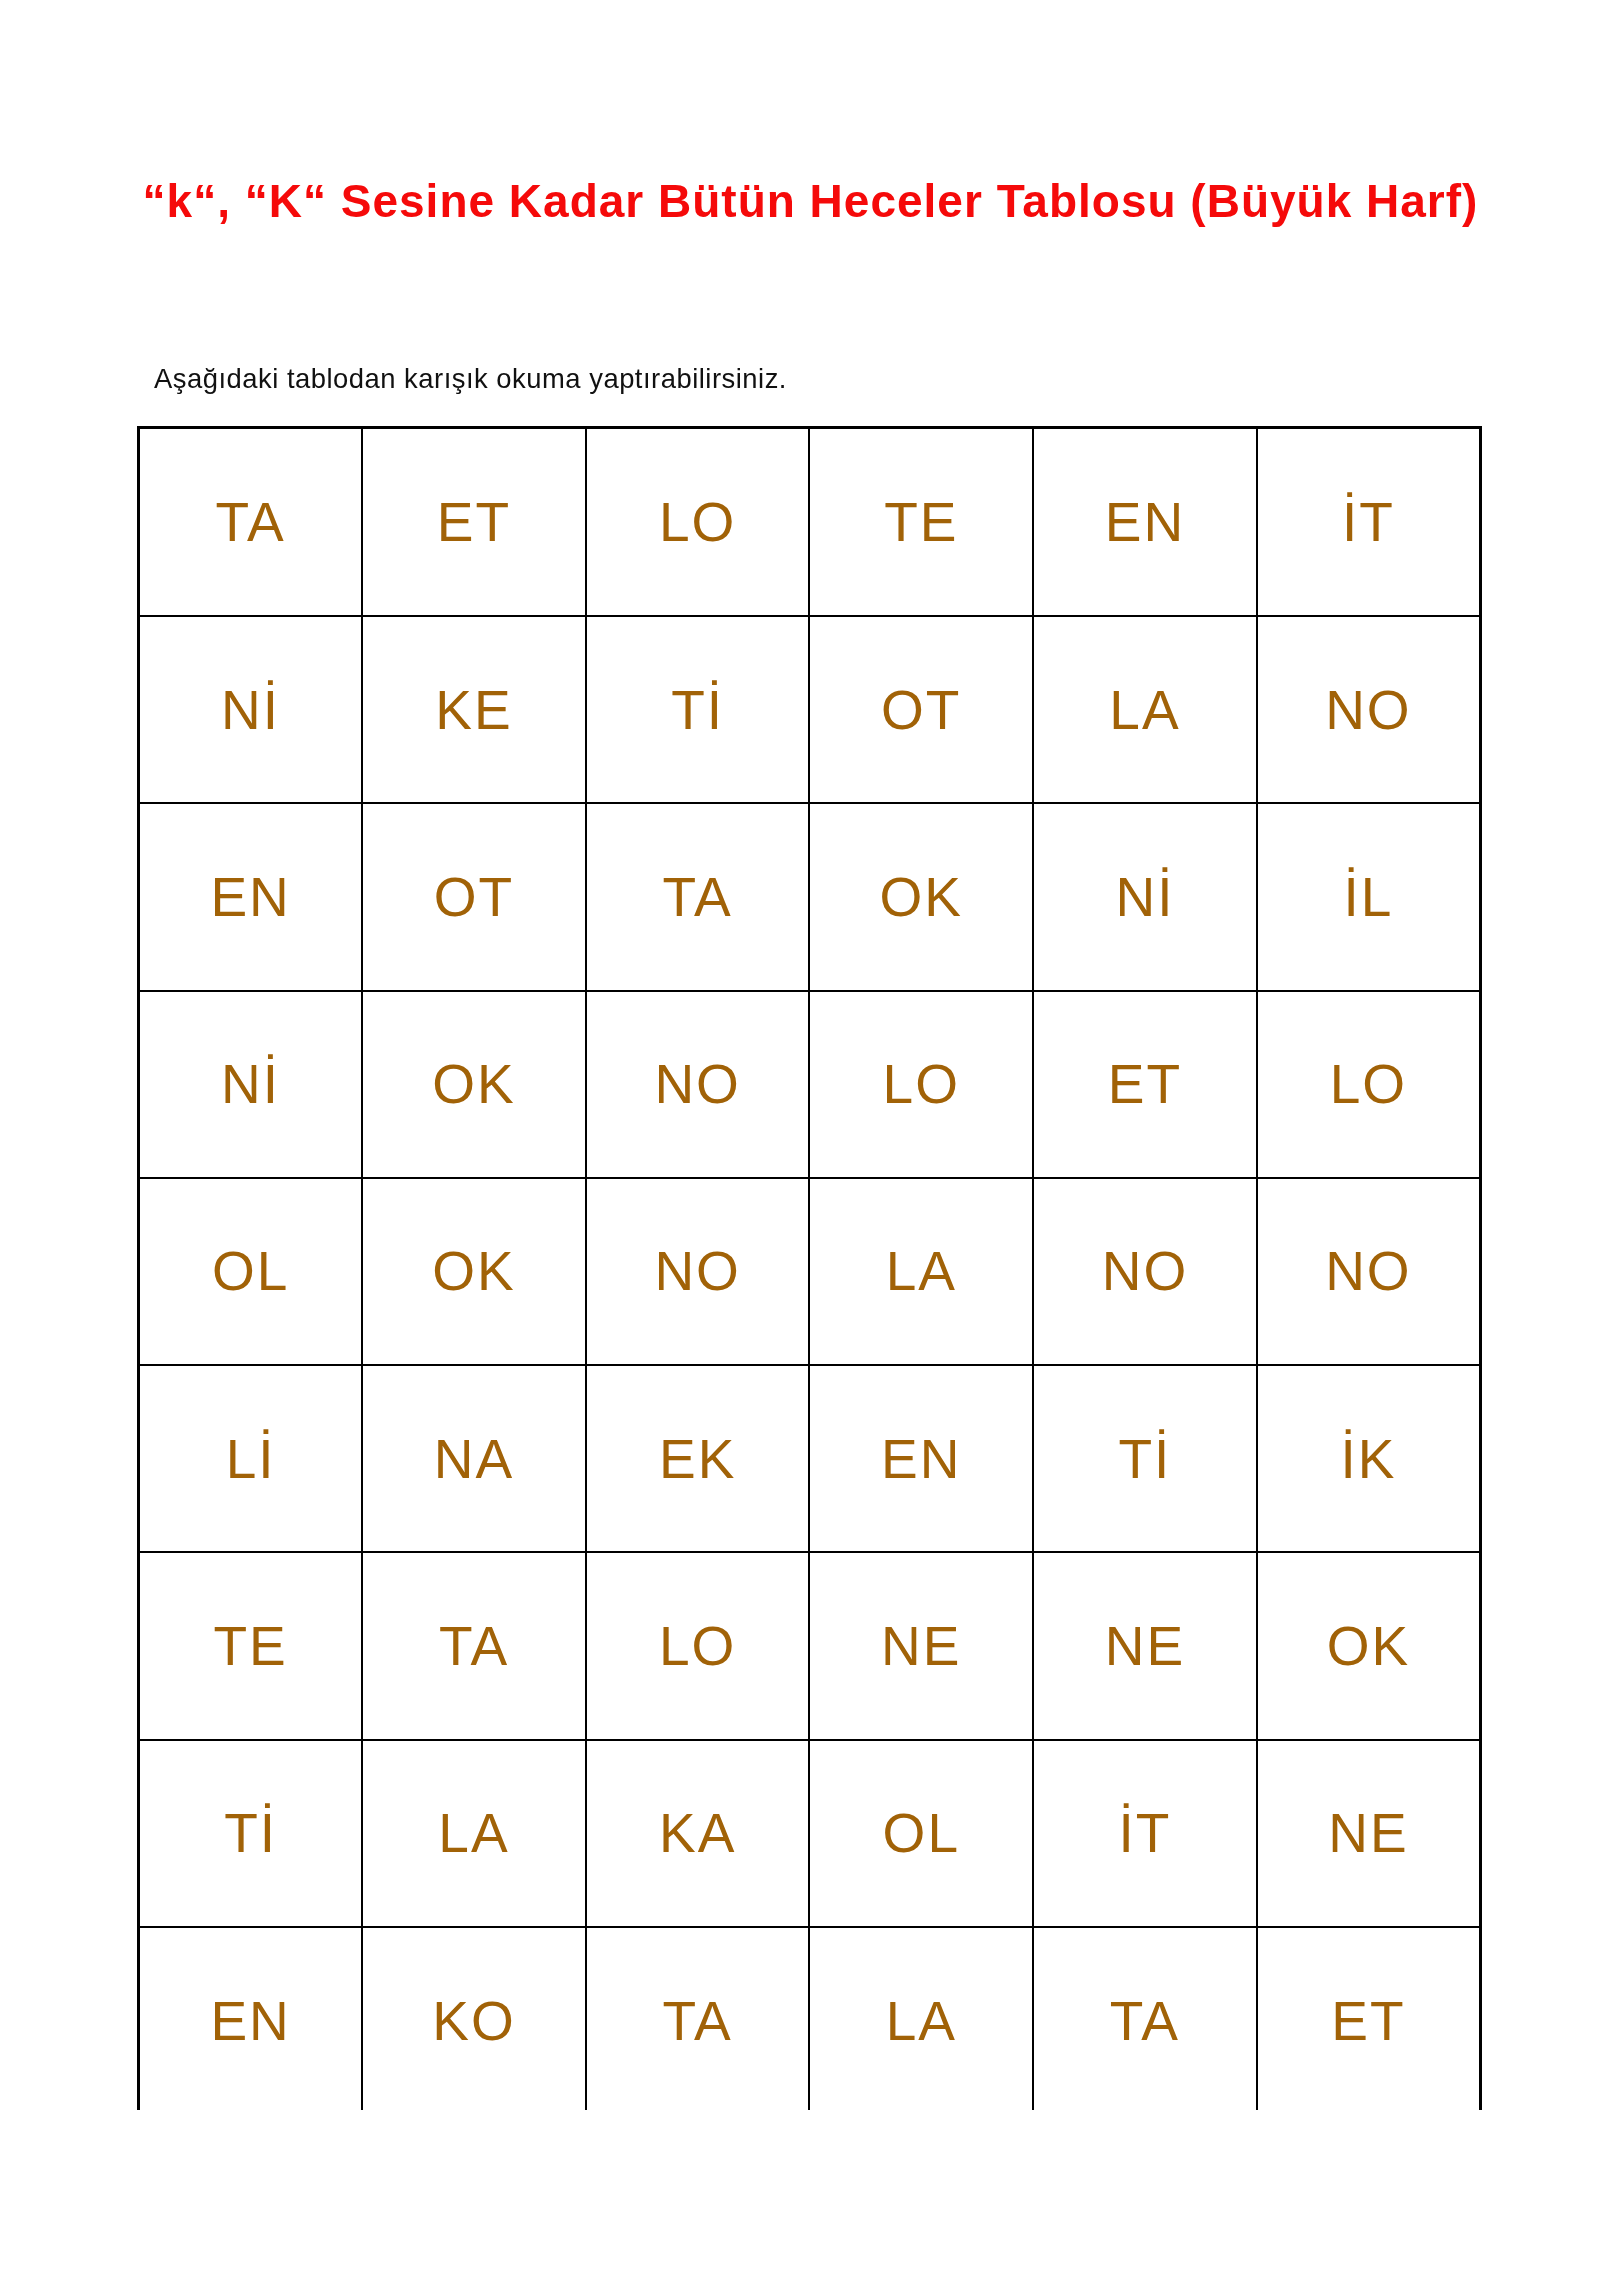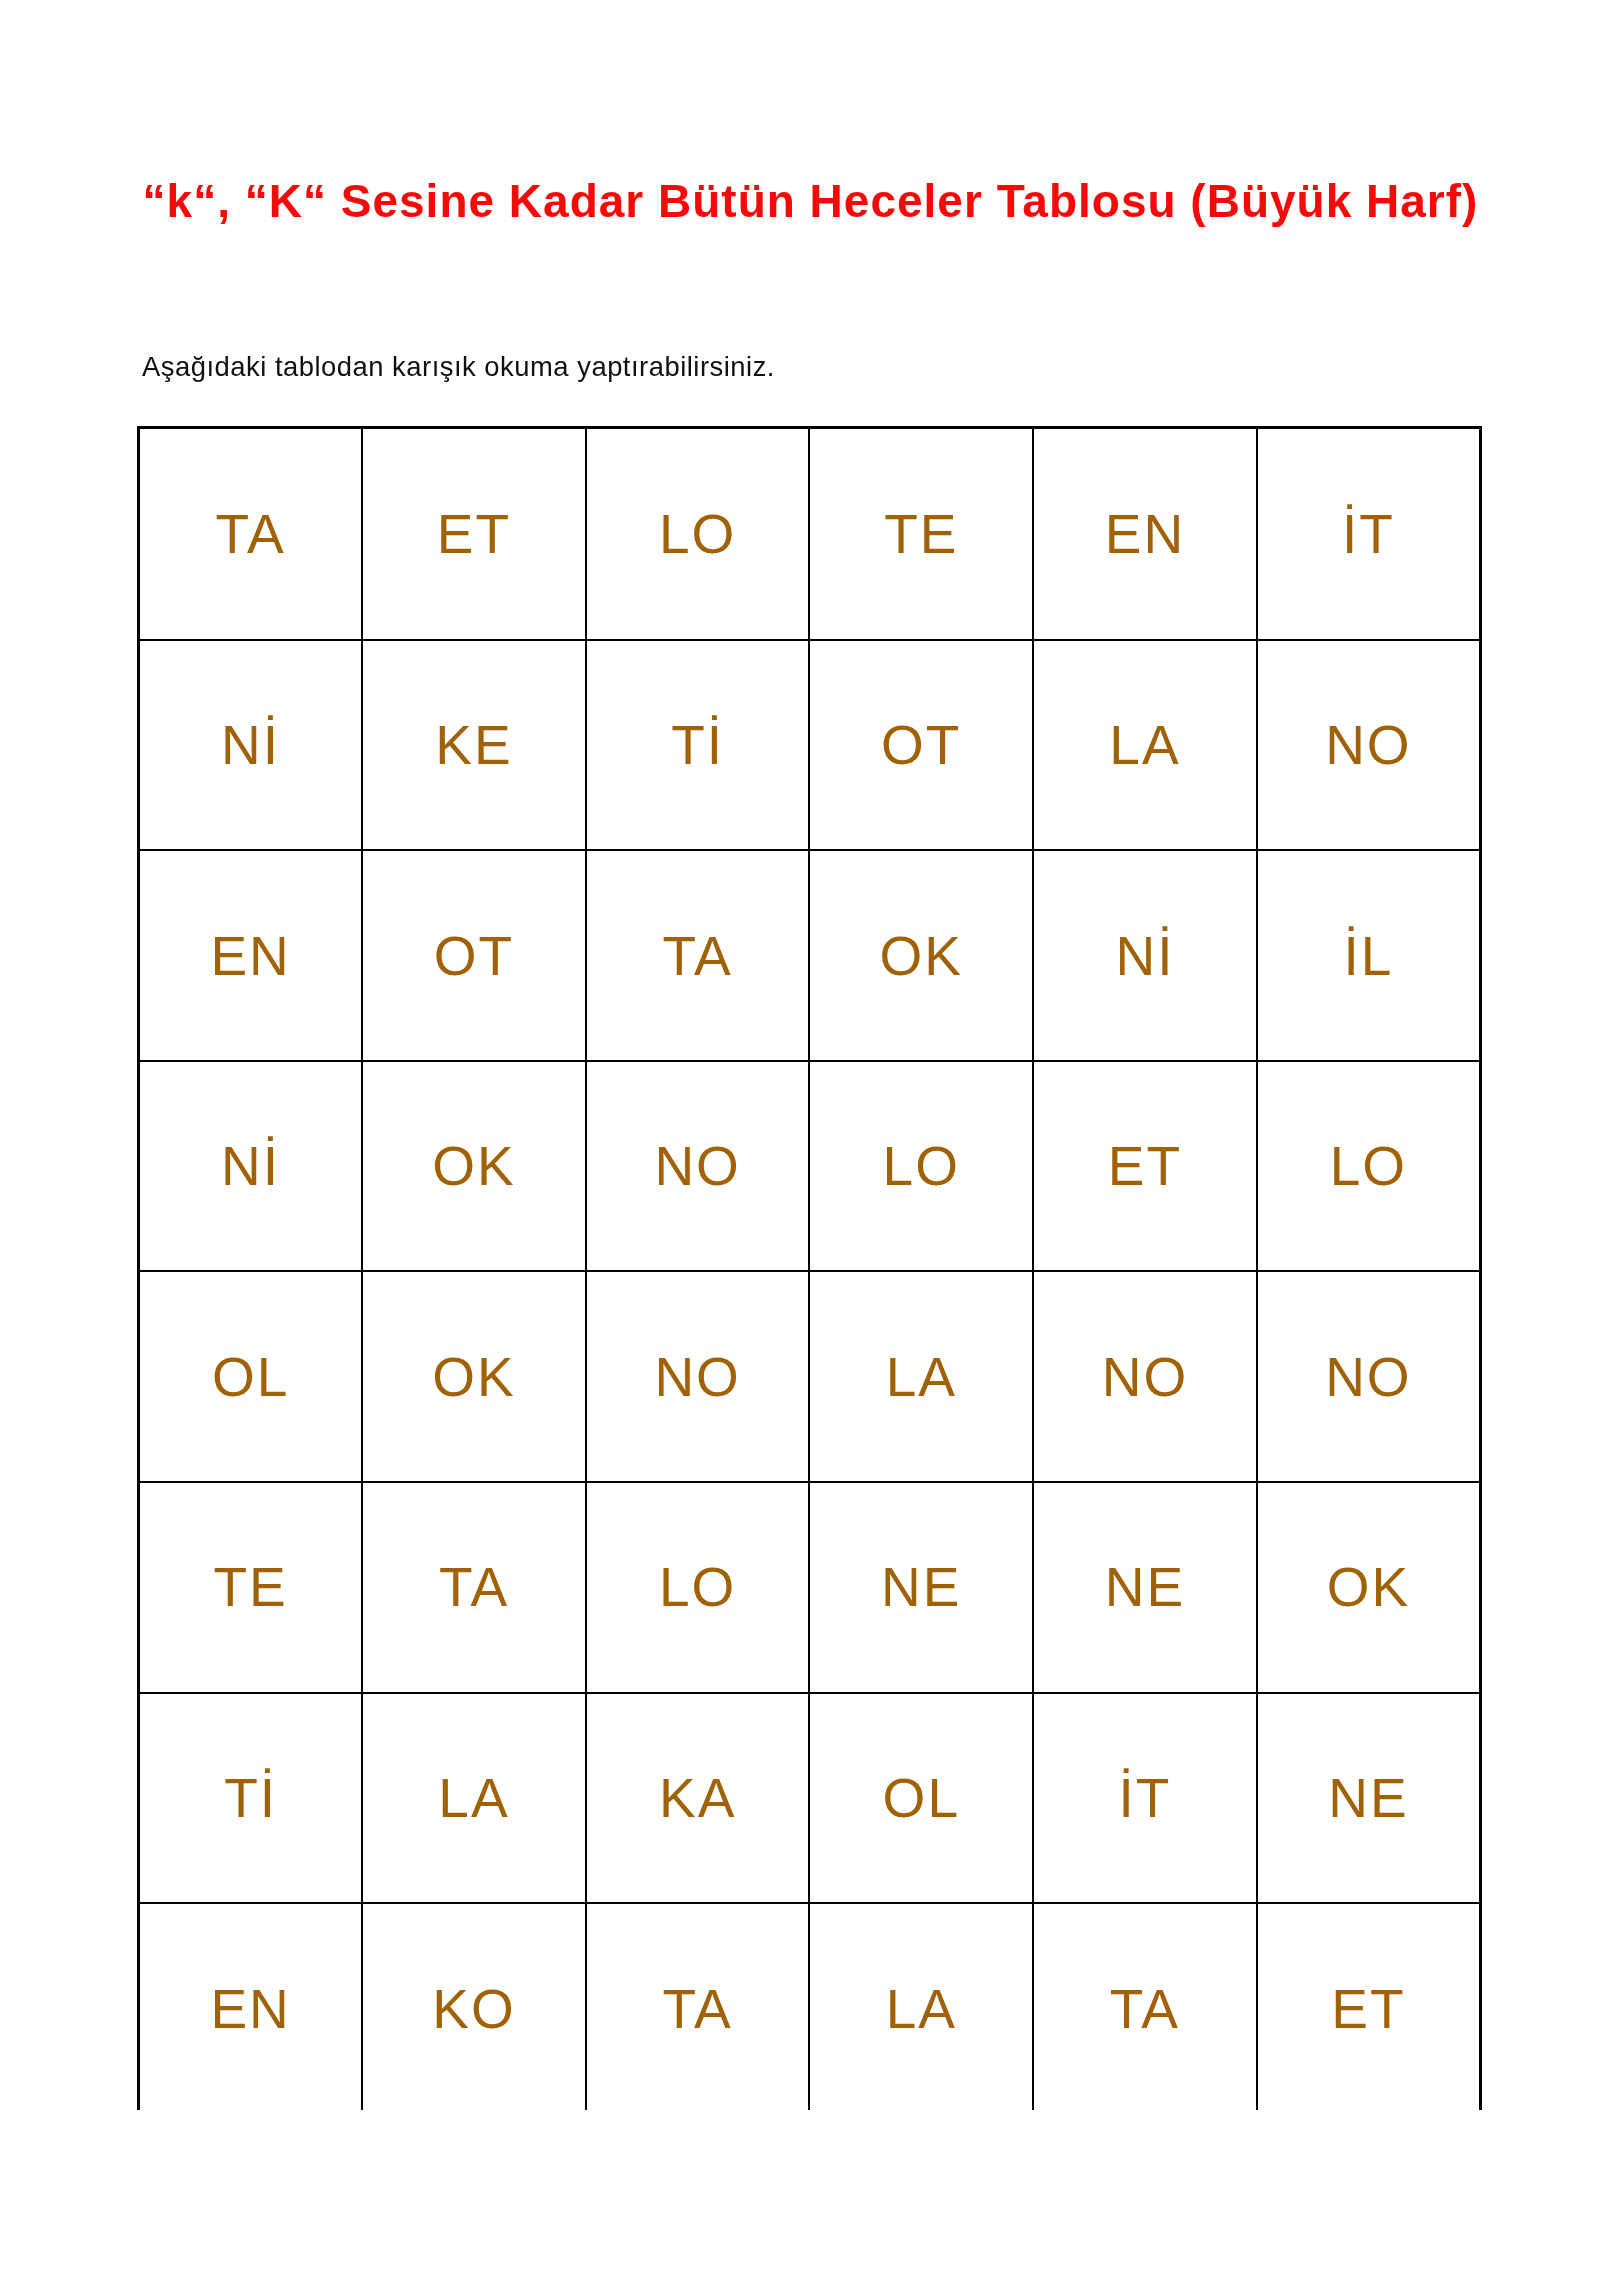--- a/index.html
+++ b/index.html
@@ -24,21 +24,21 @@
     text-align: center;
     font-size: 46px;
     font-weight: 600;
     letter-spacing: 1px;
     color: #f50a0a; 
   }
   .subtitle {
     position: absolute;
     top: 351px;
     left: 142px;
-    margin: 0;
+    margin: 12px;
     font-size: 27.4px;
     font-weight: 400;
     color: #111111;
     letter-spacing: 0.5px;
   }
   table.syllable-table {
     position: absolute;
     top: 426px;
     left: 137px;
     width: 1345px;
@@ -136,20 +136,28 @@
         </tr>
         <tr>
           <td>OL</td>
           <td>OK</td>
           <td>NO</td>
           <td>LA</td>
           <td>NO</td>
           <td>NO</td>
         </tr>
         <tr>
+          <td>Lİ</td>
+          <td>NA</td>
+          <td>EK</td>
+          <td>EN</td>
+          <td>Tİ</td>
+          <td>İK</td>
+        </tr>
+        <tr>
           <td>TE</td>
           <td>TA</td>
           <td>LO</td>
           <td>NE</td>
           <td>NE</td>
           <td>OK</td>
         </tr>
         <tr>
           <td>Tİ</td>
           <td>LA</td>

